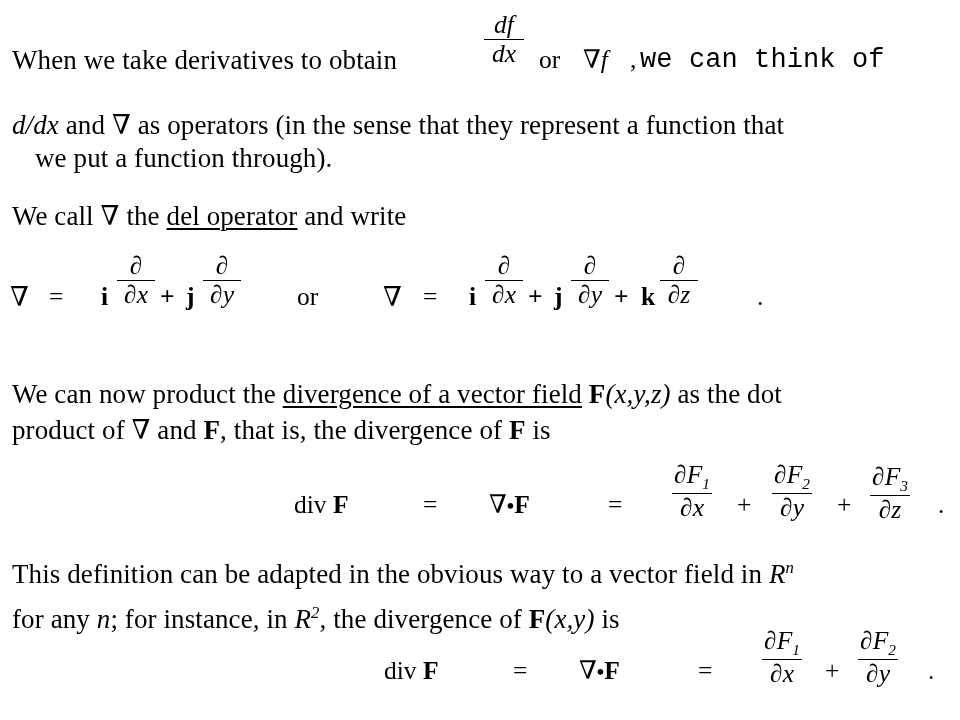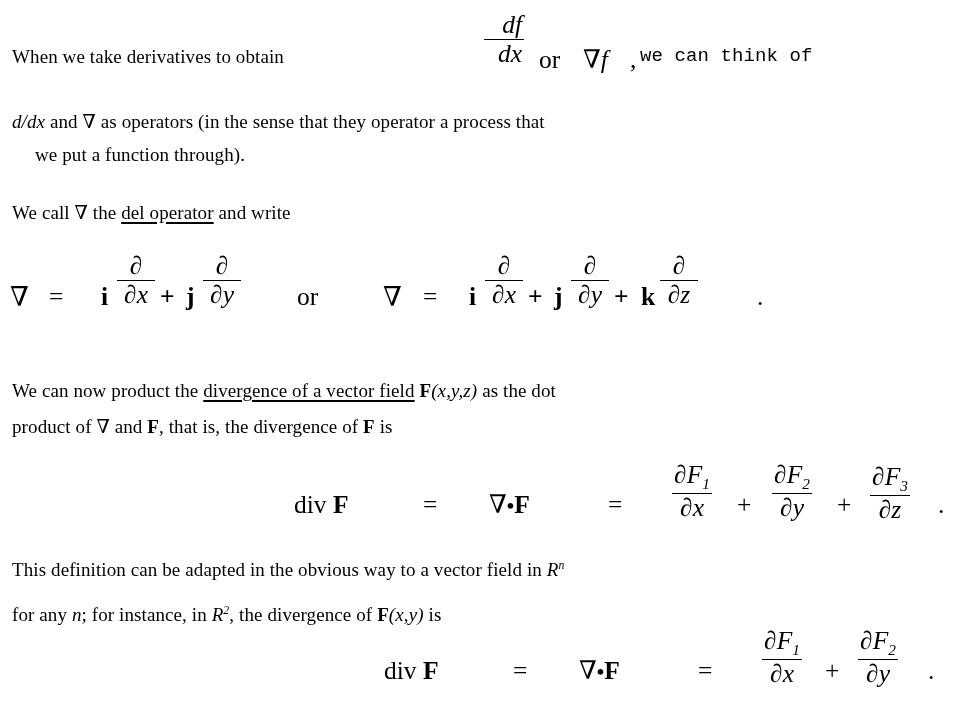--- a/index.html
+++ b/index.html
@@ -19,21 +19,21 @@
     position: relative;
     width: 960px;
     height: 720px;
     background: #ffffff;
   }
 
   
   .line {
     position: absolute;
     white-space: nowrap;
-    font-size: 19px;
+    font-size: 27px;
     line-height: 1;
     letter-spacing: 0.1px;
   }
   .it   { font-style: italic; }
   .bd   { font-weight: bold; }
   .ul   { text-decoration: underline; text-underline-offset: 3px; text-decoration-thickness: 1.5px; }
   .sup  { font-size: 0.62em; vertical-align: super; font-style: italic; }
   .sub  { font-size: 0.60em; vertical-align: sub; font-style: italic; }
   .nab  { font-family: "Liberation Serif","DejaVu Serif",serif; }
 
@@ -73,38 +73,38 @@
   .sym.big { font-size: 27px; }
   .dot { font-size: 21px; }
 </style>
 </head>
 <body>
 
 <div class="page">
 
   <div class="line" style="left:12px; top:47px;">When we take derivatives to obtain</div>
 
-  <div class="frac" style="left:484px; top:12px;align-items:flex-end;">
+  <div class="frac" style="left:484px; top:12px;">
     <span class="num">df</span>
     <span class="bar"></span>
     <span class="den">dx</span>
   </div>
 
   <div class="sym" style="left:539px; top:47px;">or</div>
 
   <div class="sym" style="left:583px; top:47px;">
     <span class="nab">∇</span><span class="it">f</span>
   </div>
 
   <div class="sym" style="left:630px; top:47px;">,</div>
 
   <div class="line" style="left:640px; top:47px;font-family:Liberation Mono, monospace;">we can think of</div>
 
   <div class="line" style="left:12px; top:112px;">
-    <span class="it">d/dx</span><span>&nbsp;</span><span>and ∇ as operators (in the sense that they operator a process that</span>
+    <span class="it">d/dx</span><span>&nbsp;</span><span>and ∇ as operators (in the sense that they represent a function that</span>
   </div>
 
   <div class="line" style="left:12px; top:145px;margin-left:23px;">we put a function through).</div>
 
   <div class="line" style="left:12px; top:203px;">
     <span>We call ∇ the</span><span>&nbsp;</span><span class="ul">del operator</span><span>&nbsp;</span><span>and write</span>
   </div>
 
   <div class="sym big" style="left:10px; top:284px;">∇</div>
   <div class="sym" style="left:49px; top:284px;">=</div>

